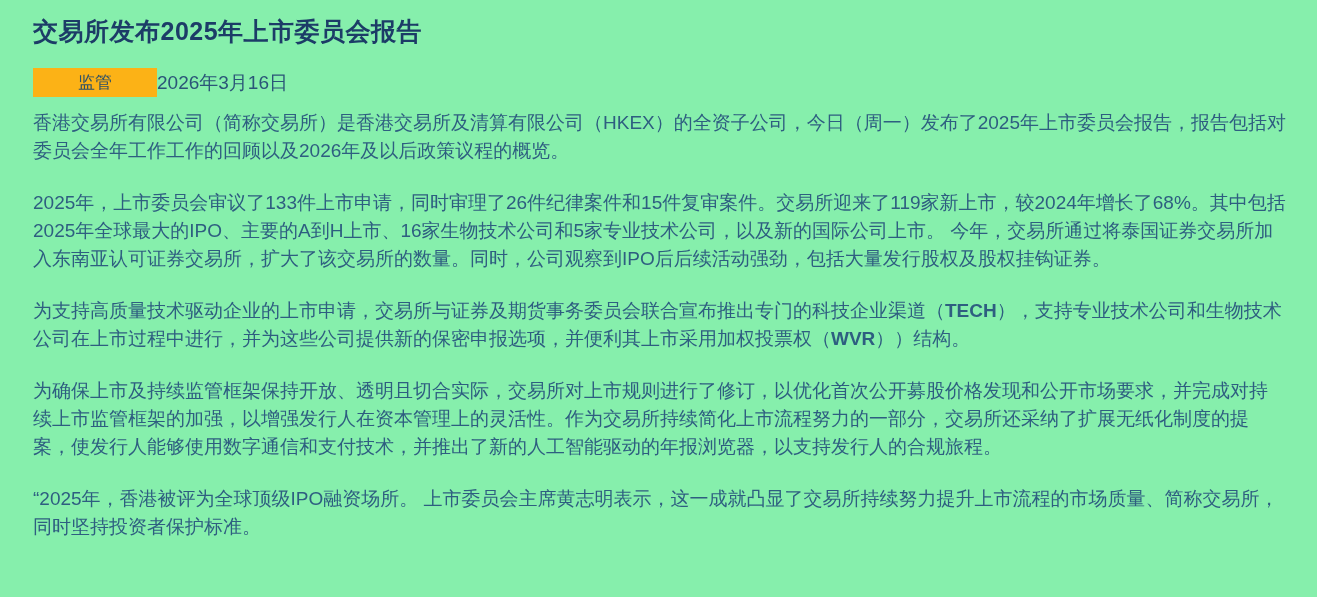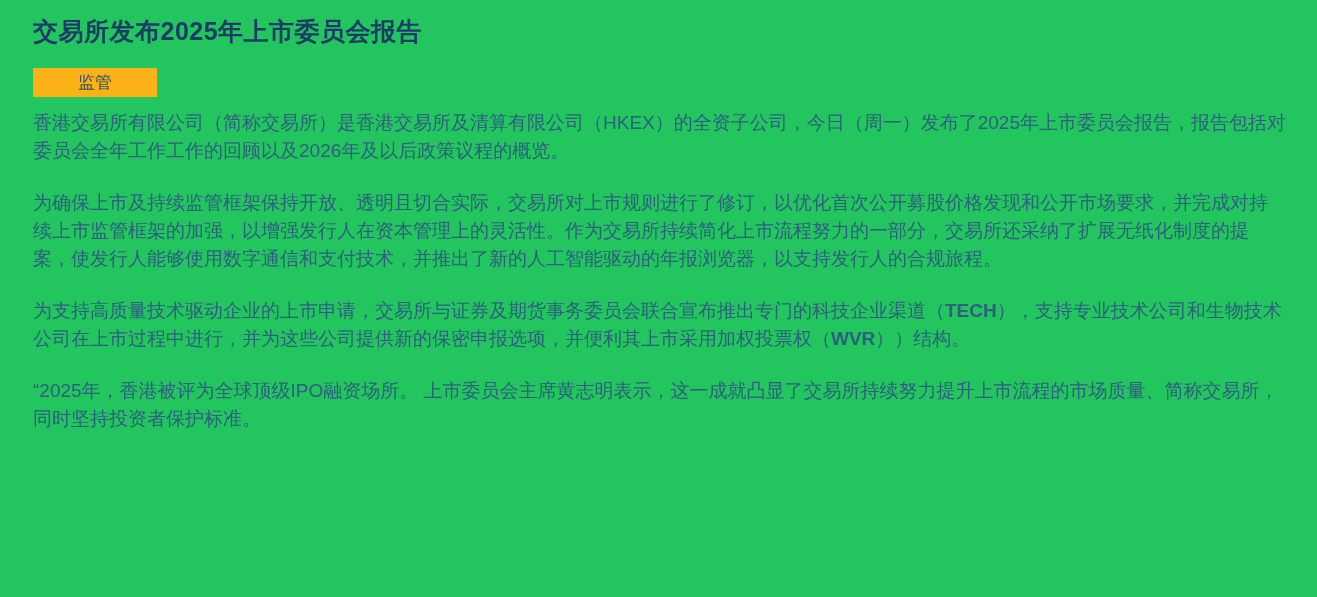--- a/index.html
+++ b/index.html
@@ -5,21 +5,21 @@
   html, body {
     margin: 0;
     padding: 0;
     background: #ffffff;
     font-family: "Liberation Sans", "DejaVu Sans", sans-serif;
   }
   .page {
     position: relative;
     width: 1317px;
     height: 597px;
-    background: #22c55e;
+    background: #86efac;
     overflow: hidden;
     box-sizing: border-box;
     padding: 16px 31px 0 33px;
   }
   .article-title {
     margin: 0;
     font-size: 25px;
     line-height: 1.2;
     font-weight: 700;
     color: #1c3c67;
@@ -64,28 +64,30 @@
 </style>
 </head>
 <body>
 
 <div class="page">
 
   <h1 class="article-title">交易所发布2025年上市委员会报告</h1>
 
   <div class="meta-row">
     <button class="category-badge">监管</button>
+    <span class="article-date">2026年3月16日</span>
   </div>
 
   <div class="article-body">
 
     <p>香港交易所有限公司（简称交易所）是香港交易所及清算有限公司（HKEX）的全资子公司，今日（周一）发布了2025年上市委员会报告，报告包括对委员会全年工作工作的回顾以及2026年及以后政策议程的概览。</p>
 
+    <p>2025年，上市委员会审议了133件上市申请，同时审理了26件纪律案件和15件复审案件。交易所迎来了119家新上市，较2024年增长了68%。其中包括2025年全球最大的IPO、主要的A到H上市、16家生物技术公司和5家专业技术公司，以及新的国际公司上市。 今年，交易所通过将泰国证券交易所加入东南亚认可证券交易所，扩大了该交易所的数量。同时，公司观察到IPO后后续活动强劲，包括大量发行股权及股权挂钩证券。</p>
+
+    <p><span>为支持高质量技术驱动企业的上市申请，交易所与证券及期货事务委员会联合宣布推出专门的科技企业渠道（</span><strong>TECH</strong><span>），支持专业技术公司和生物技术公司在上市过程中进行，并为这些公司提供新的保密申报选项，并便利其上市采用加权投票权（</span><strong>WVR</strong><span>））结构。</span></p>
 
     <p>为确保上市及持续监管框架保持开放、透明且切合实际，交易所对上市规则进行了修订，以优化首次公开募股价格发现和公开市场要求，并完成对持续上市监管框架的加强，以增强发行人在资本管理上的灵活性。作为交易所持续简化上市流程努力的一部分，交易所还采纳了扩展无纸化制度的提案，使发行人能够使用数字通信和支付技术，并推出了新的人工智能驱动的年报浏览器，以支持发行人的合规旅程。</p>
-
-    <p><span>为支持高质量技术驱动企业的上市申请，交易所与证券及期货事务委员会联合宣布推出专门的科技企业渠道（</span><strong>TECH</strong><span>），支持专业技术公司和生物技术公司在上市过程中进行，并为这些公司提供新的保密申报选项，并便利其上市采用加权投票权（</span><strong>WVR</strong><span>））结构。</span></p>
 
     <p>“2025年，香港被评为全球顶级IPO融资场所。 上市委员会主席黄志明表示，这一成就凸显了交易所持续努力提升上市流程的市场质量、简称交易所，同时坚持投资者保护标准。</p>
 
   </div>
 
 </div>
 
 </body></html>

